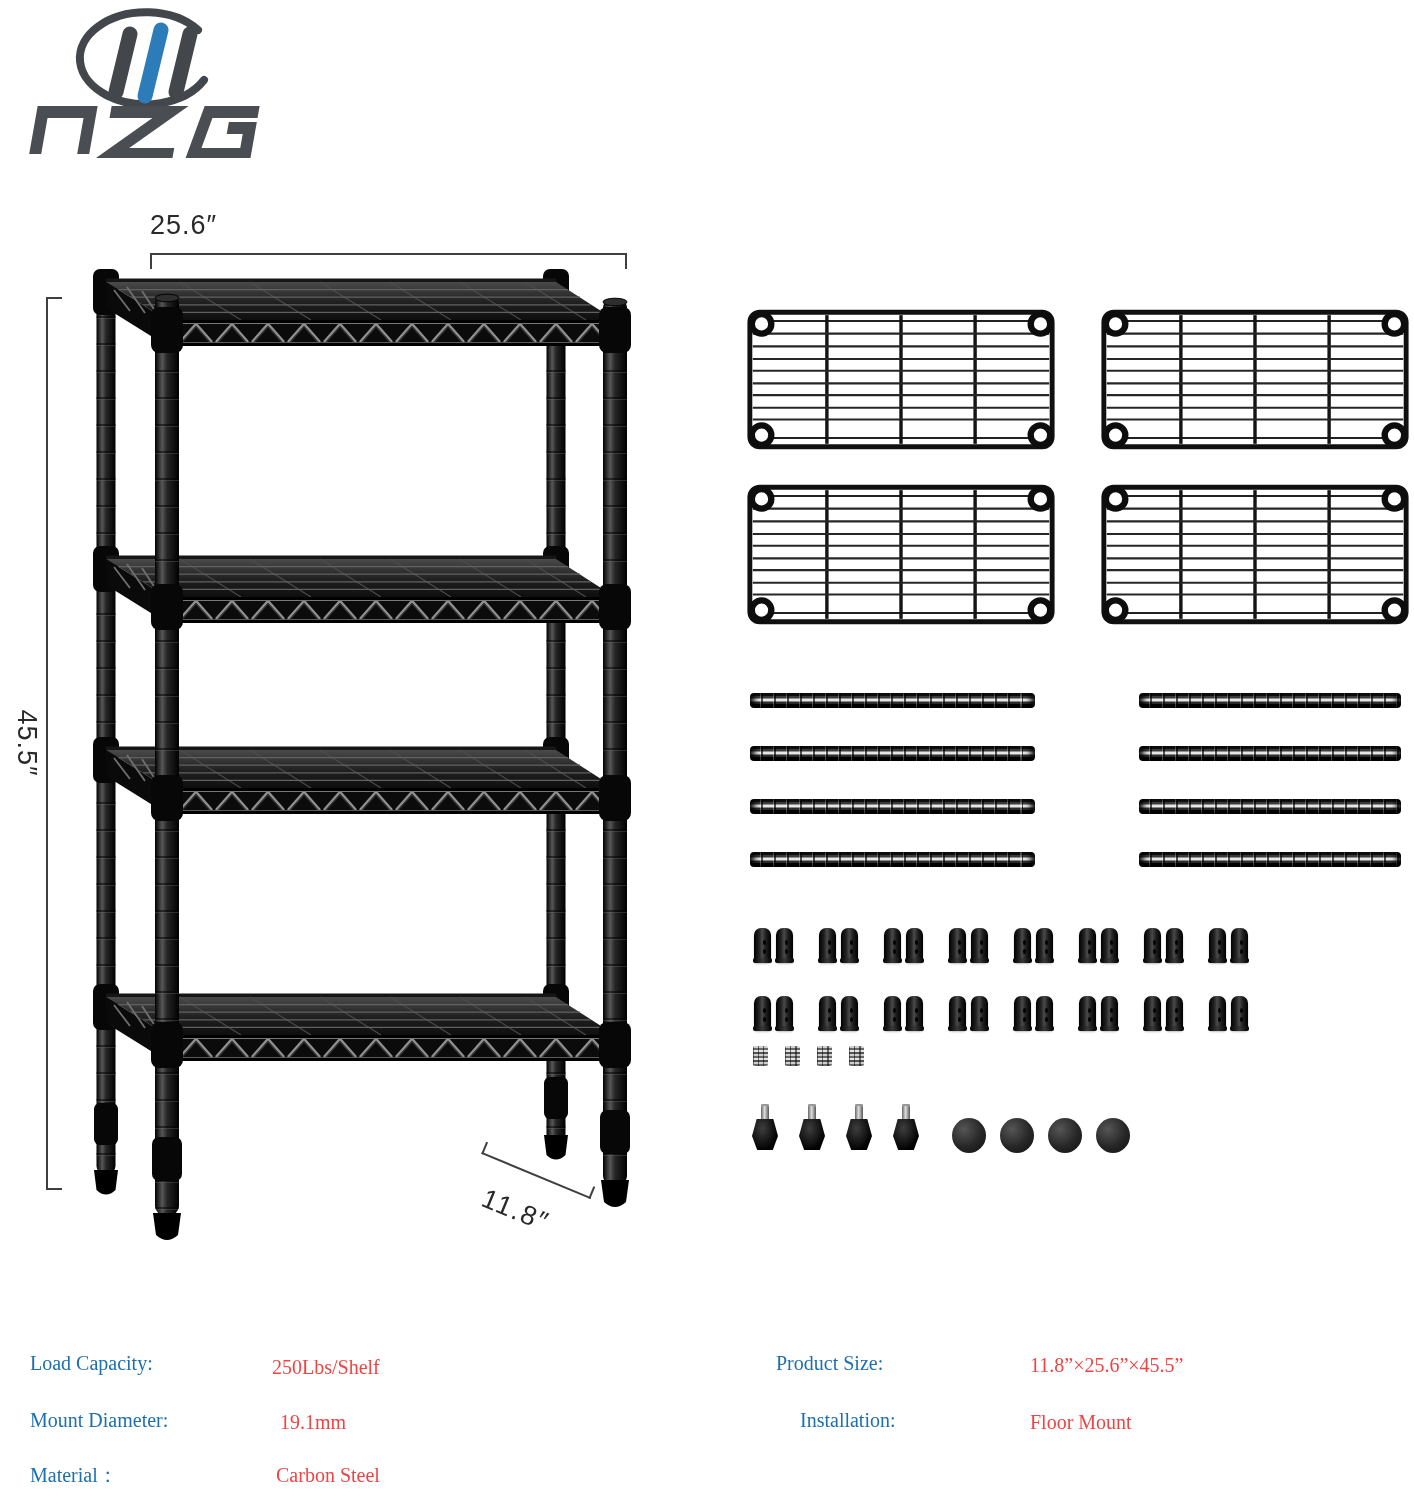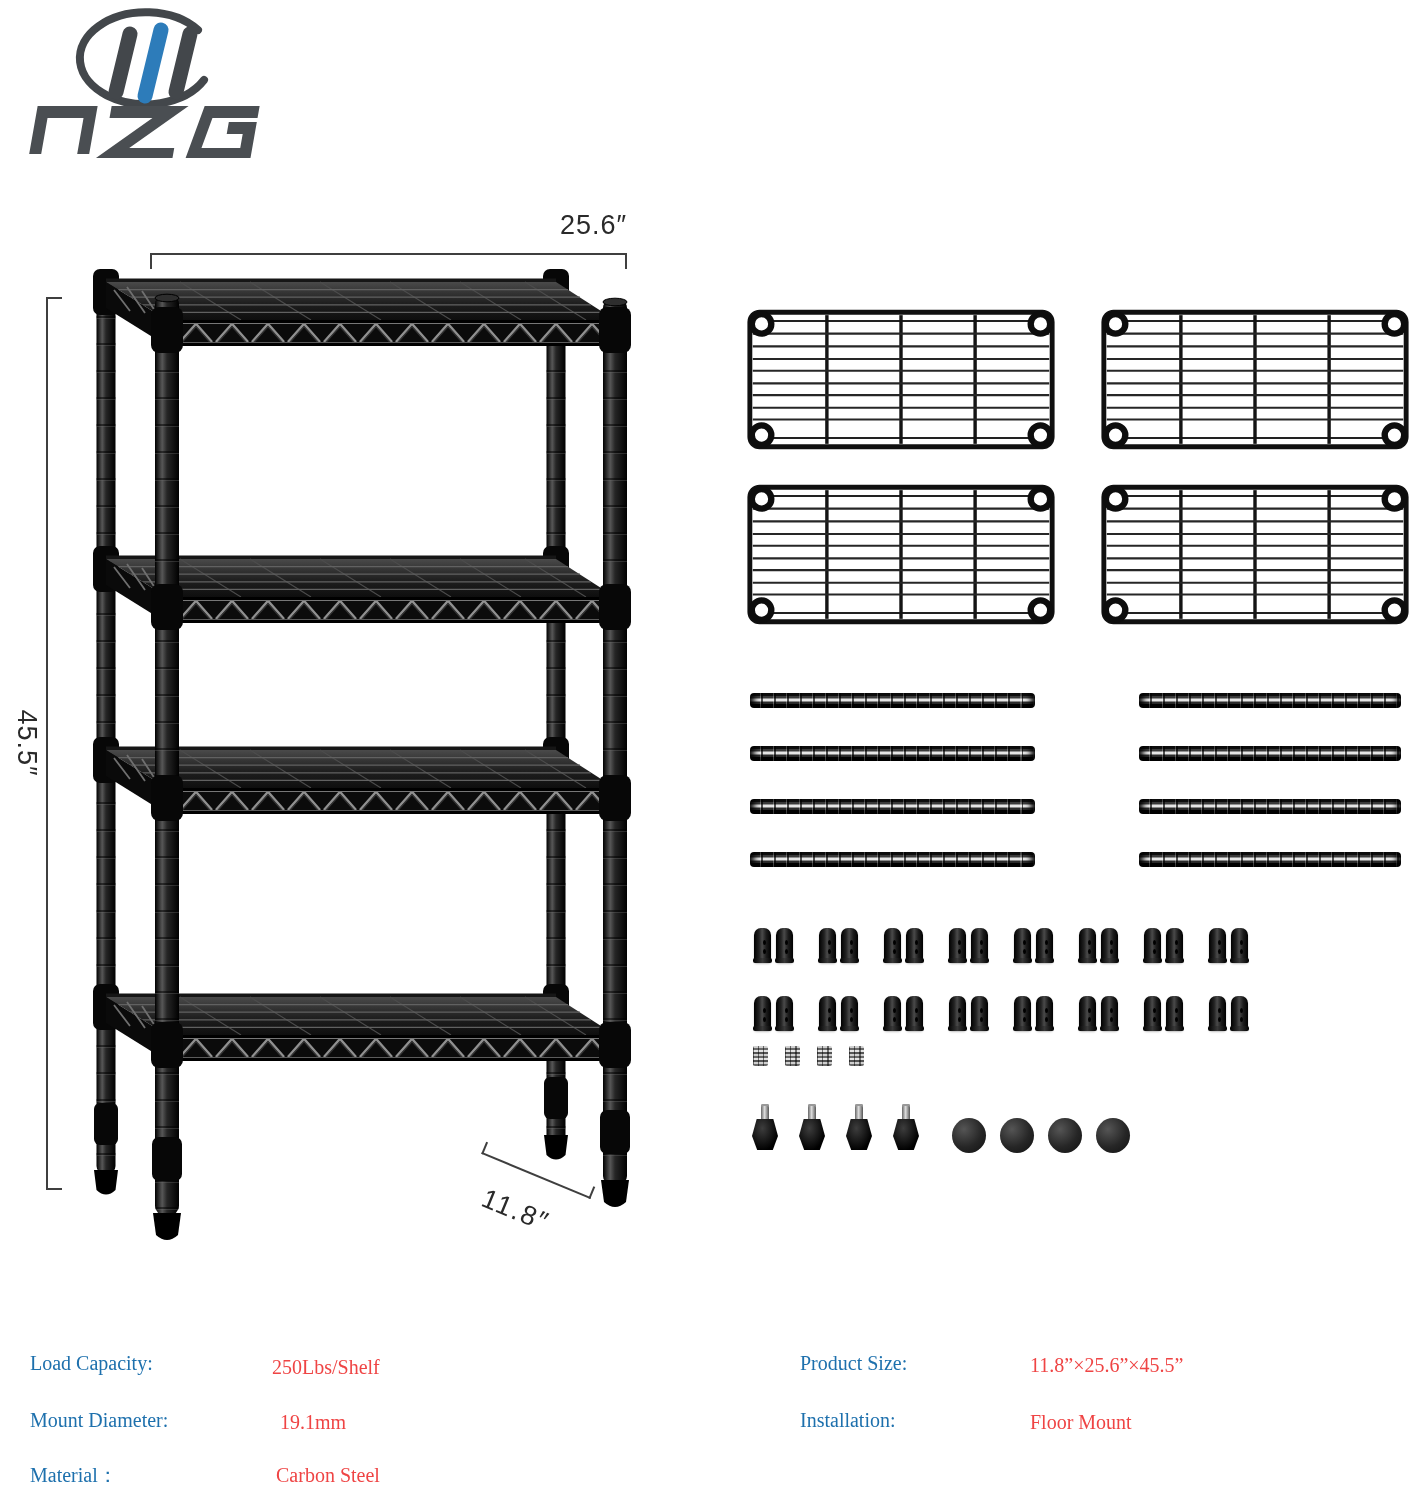--- a/index.html
+++ b/index.html
@@ -5,21 +5,21 @@
   html,body { margin:0; padding:0; background:#fff; }
   .canvas { position:relative; width:1414px; height:1493px; background:#ffffff;
             overflow:hidden; font-family:"Liberation Sans", sans-serif; }
   .sr { position:absolute; width:1px; height:1px; overflow:hidden; clip-path:inset(50%); }
 
   
   .logo { position:absolute; left:28px; top:6px; width:250px; height:152px; }
 
   
   .dim-label { font-size:27px; color:#2a2a2a; letter-spacing:1px; }
-  .dim-width-label { position:absolute; left:150px; top:210px; width:477px; text-align:right; }
+  .dim-width-label { position:absolute; left:150px; top:210px; width:477px; text-align:left; }
   .dim-width { position:absolute; left:150px; top:253px; width:477px; height:15px;
                border-top:2px solid #3f3f3f; }
   .dim-width::before, .dim-width::after { content:""; position:absolute; top:0; height:14px;
                border-left:2px solid #3f3f3f; }
   .dim-width::before { left:0; } .dim-width::after { right:0; }
 
   .dim-height { position:absolute; left:46px; top:297px; height:893px; width:15px;
                 border-left:2px solid #3f3f3f; }
   .dim-height::before, .dim-height::after { content:""; position:absolute; left:0; width:14px;
                 border-top:2px solid #3f3f3f; }
@@ -375,18 +375,18 @@
       <div class="cap"></div>
     </div>
 
   <div class="spec lbl" style="left:30px;  top:1352px;">Load Capacity:</div>
   <div class="spec val" style="left:272px; top:1356px;">250Lbs/Shelf</div>
   <div class="spec lbl" style="left:30px;  top:1409px;">Mount Diameter:</div>
   <div class="spec val" style="left:280px; top:1411px;">19.1mm</div>
   <div class="spec lbl" style="left:30px;  top:1462px;">Material：</div>
   <div class="spec val" style="left:276px; top:1464px;">Carbon Steel</div>
 
-  <div class="spec lbl" style="left:800px;  top:1352px;">Product Size:</div>
+  <div class="spec lbl" style="left:776px;  top:1352px;">Product Size:</div>
   <div class="spec val" style="left:1030px; top:1354px;">11.8”×25.6”×45.5”</div>
   <div class="spec lbl" style="left:800px;  top:1409px;text-align:right;">Installation:</div>
   <div class="spec val" style="left:1030px; top:1411px;">Floor Mount</div>
 
 </div>
 
 </body></html>

